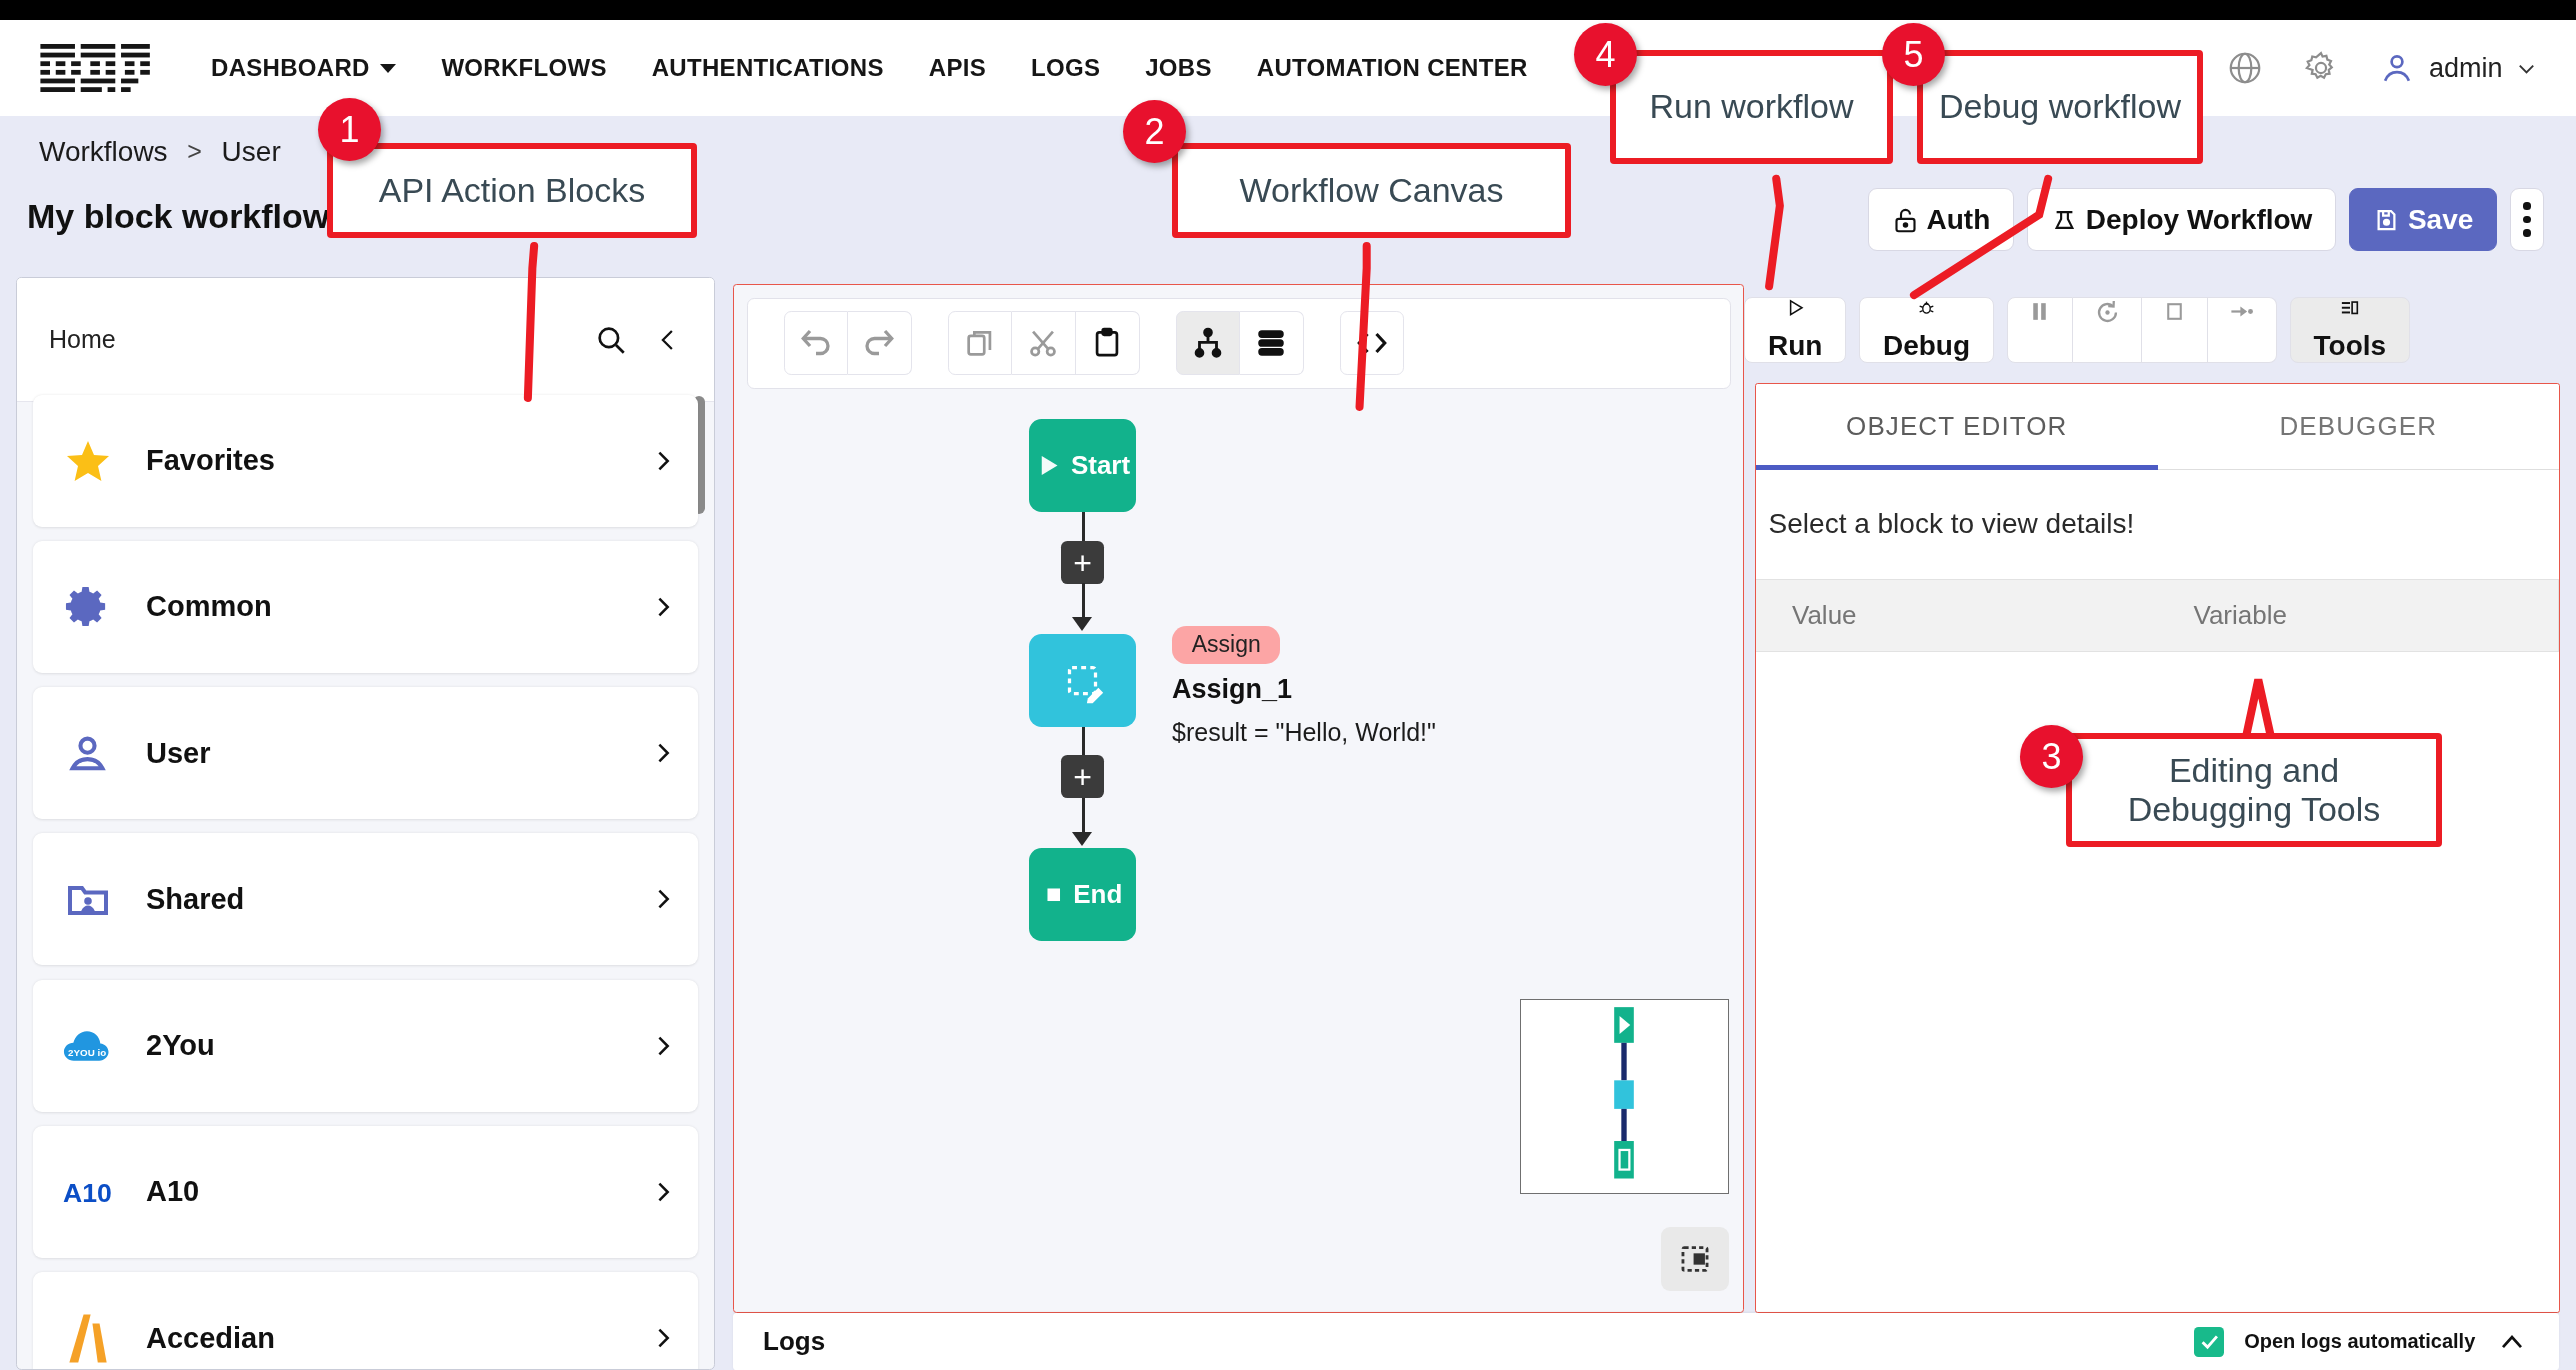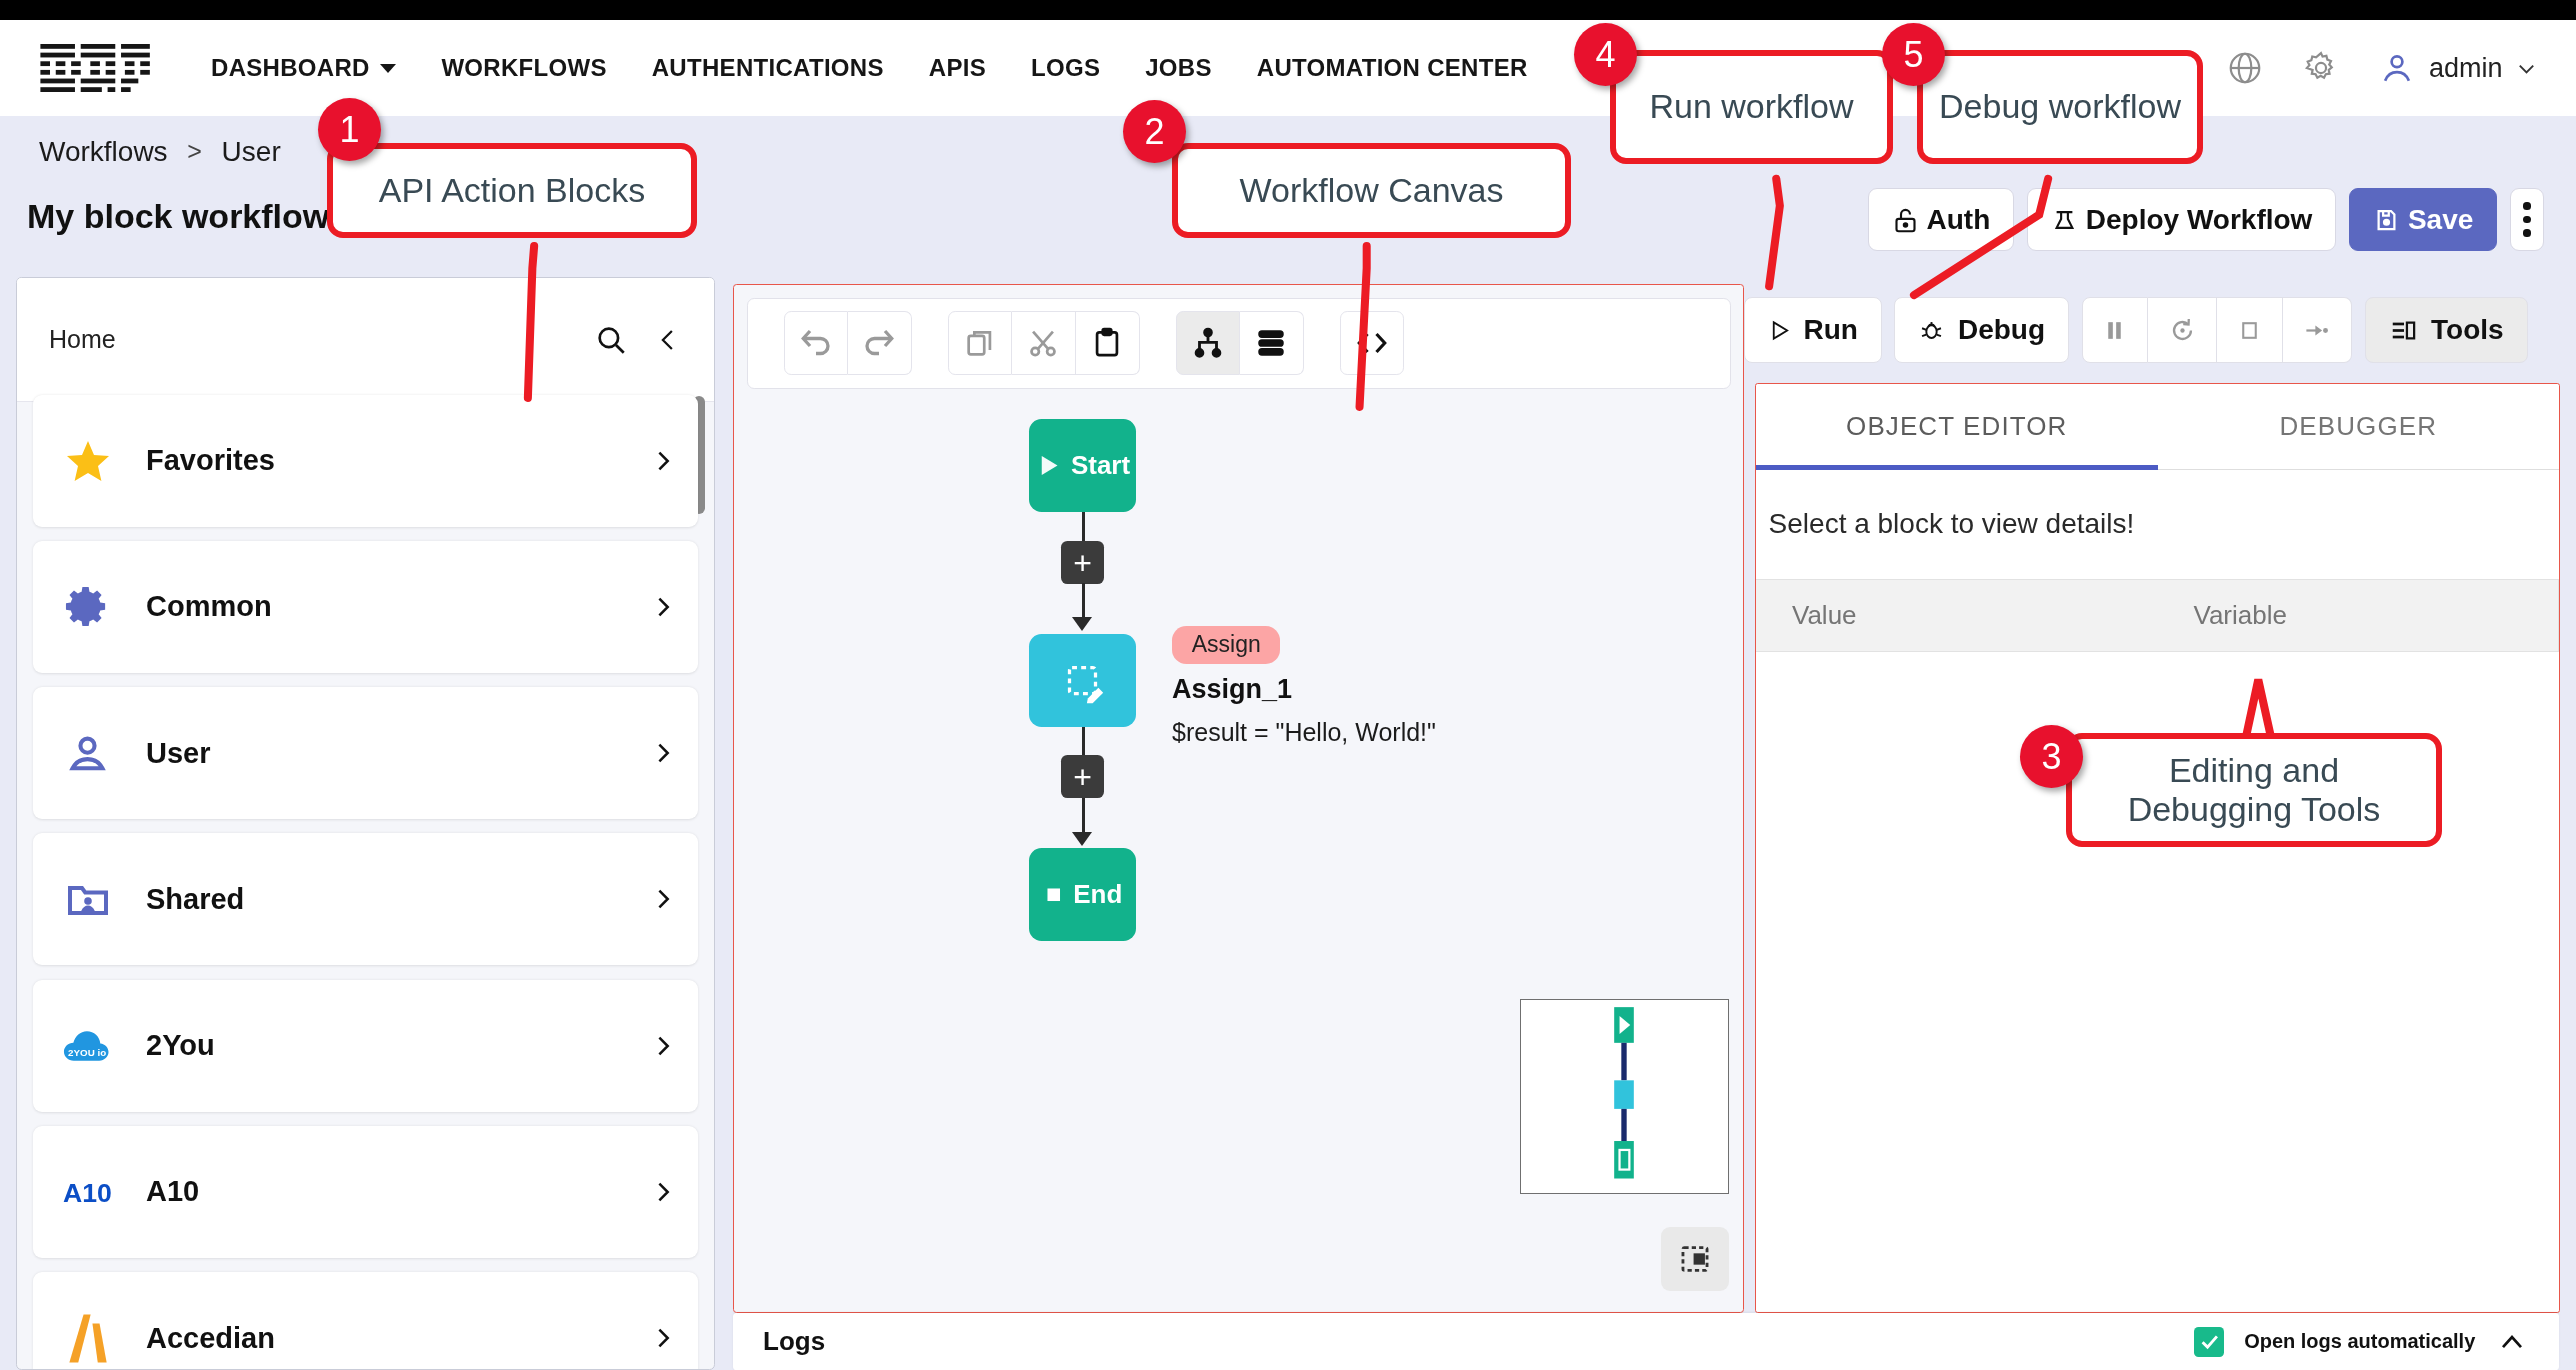--- a/index.html
+++ b/index.html
@@ -131,21 +131,21 @@
   .rp-table { margin-top:39px; display:flex; height:73px; background:#f2f2f2; border-top:0.9px solid #e2e2e2; border-bottom:0.9px solid #e2e2e2; }
   .rp-th { display:flex; align-items:center; font-size:26px; color:#757575; padding-left:36px; }
   .rp-th.v1 { width:50%; border-right:0.9px solid #e2e2e2; }
   .rp-th.v2 { width:50%; }
 
   
   .run-toolbar { position:absolute; left:1744px; top:297px; display:flex; align-items:center; gap:12.5px; }
   .rbtn {
     height:66px; background:#fff; border:0.9px solid #e0e0e8; border-radius:8px;
     display:flex; align-items:center; gap:12.5px; padding:0 23px;
-    font-size:28px; font-weight:700; color:#111; cursor:pointer;
+    font-size:28px; font-weight:700; color:#111; cursor:pointer;flex-direction:column;
   }
   .rgroup { display:flex; }
   .rgroup .rbtn { border-radius:0; padding:0 19.7px; }
   .rgroup .rbtn:first-child { border-radius:8px 0 0 8px; }
   .rgroup .rbtn:last-child { border-radius:0 8px 8px 0; }
   .rgroup .rbtn + .rbtn { border-left:none; }
   .rbtn.tools { background:#ebebeb; }
 
   
   .logs-bar {
@@ -155,21 +155,21 @@
   }
   .logs-label { font-size:26px; font-weight:700; color:#111; }
   .logs-right { margin-left:auto; display:flex; align-items:center; gap:19.7px; }
   .chk { width:30px;height:30px;background:#18BA8B;border-radius:4.5px;display:flex;align-items:center;justify-content:center;}
   .chk svg { width:21.5px;height:21.5px; }
   .logs-auto { font-size:20px; font-weight:700; color:#111; }
 
   
   .anno { position:absolute; pointer-events:none; }
   .callout {
-    position:absolute; background:#fff; border:6.3px solid #EC1C24; border-radius:16px;
+    position:absolute; background:#fff; border:6.3px solid #EC1C24; border-radius:4px;
     display:flex; align-items:center; justify-content:center; text-align:center;
     color:#394A54; font-size:34px; line-height:1.15; padding:5.4px 16px;
   }
   .badge {
     position:absolute; width:63px; height:63px; border-radius:50%; background:#E8112D;
     color:#fff; font-size:36px; display:flex; align-items:center; justify-content:center;
     box-shadow:2.7px 3.6px 6.3px rgba(0,0,0,.35); z-index:5;
   }
 </style>
 </head>

